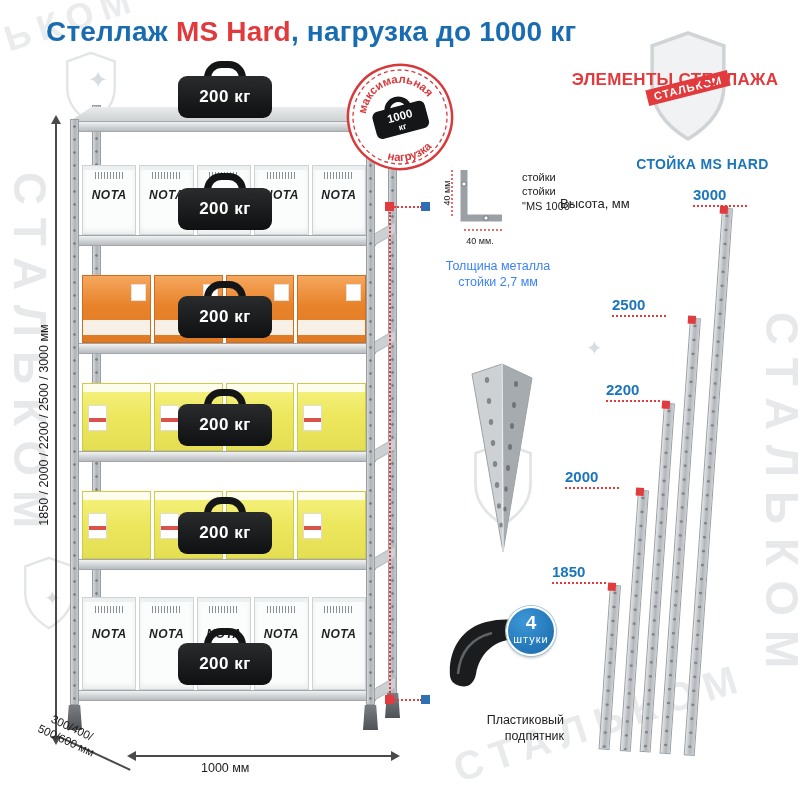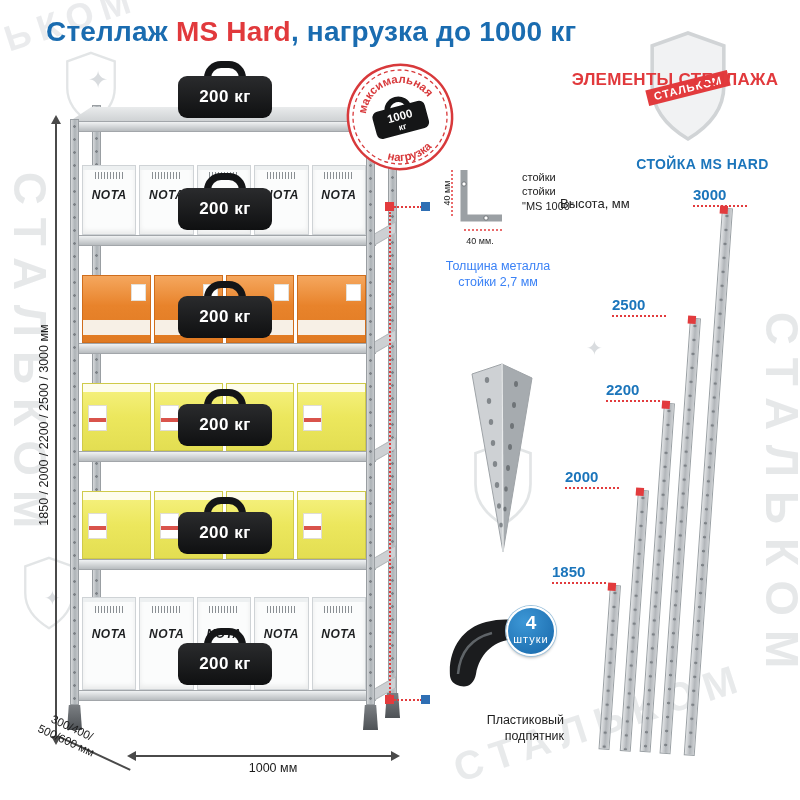--- a/index.html
+++ b/index.html
@@ -250,21 +250,21 @@
   <div class="sq blue" style="left:421px;top:695px;"></div>
 
   <div class="dimline" style="left:55px;top:120px;width:2px;height:616px;"></div>
   <div class="arr" style="left:51px;top:110px;border-bottom:9px solid #4a4a4a;"></div>
   <div class="arr" style="left:51px;top:736px;border-top:9px solid #4a4a4a;"></div>
   <div class="dimtext" style="left:-276px;top:418px;width:640px;text-align:center;transform:rotate(-90deg);">1850 / 2000 / 2200 / 2500 / 3000 мм</div>
 
   <div class="dimline" style="left:131px;top:755px;width:260px;height:2px;"></div>
   <div class="arr" style="left:122px;top:751px;border-right:9px solid #4a4a4a;"></div>
   <div class="arr" style="left:391px;top:751px;border-left:9px solid #4a4a4a;"></div>
-  <div class="dimtext" style="left:213px;top:761px;width:120px;text-align:center;">1000 мм</div>
+  <div class="dimtext" style="left:201px;top:761px;width:120px;text-align:left;">1000 мм</div>
 
   <div class="dimline" style="left:54px;top:752px;width:80px;height:2px;transform:rotate(25deg);"></div>
   <div class="dimtext" style="left:20px;top:720px;width:98px;text-align:center;transform:rotate(25deg);font-size:11.5px;line-height:1.25;">
     <div>300/400/</div>
     <div>500/600 мм</div>
   </div>
 
   <div class="el p-block">
     <svg width="78" height="92" viewBox="0 0 78 92" style="position:absolute;left:0;top:0;">
       <line x1="14" y1="10" x2="14" y2="58" stroke="#e23b3d" stroke-width="1.5" stroke-dasharray="2 2"></line>

